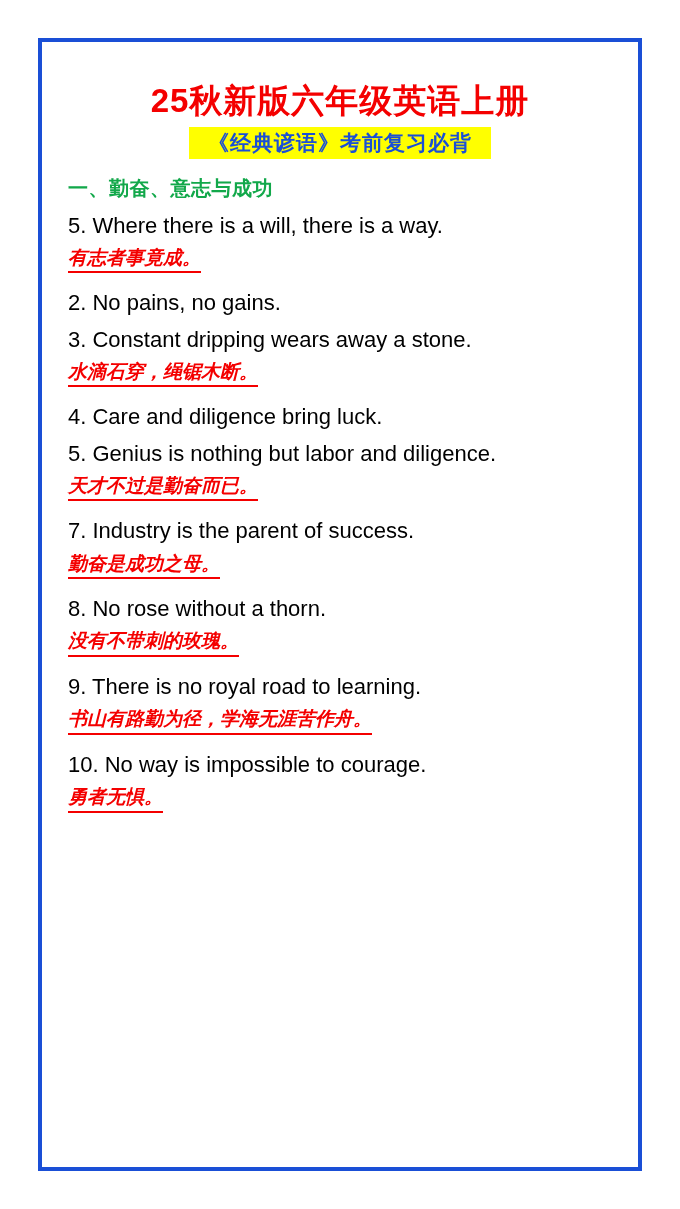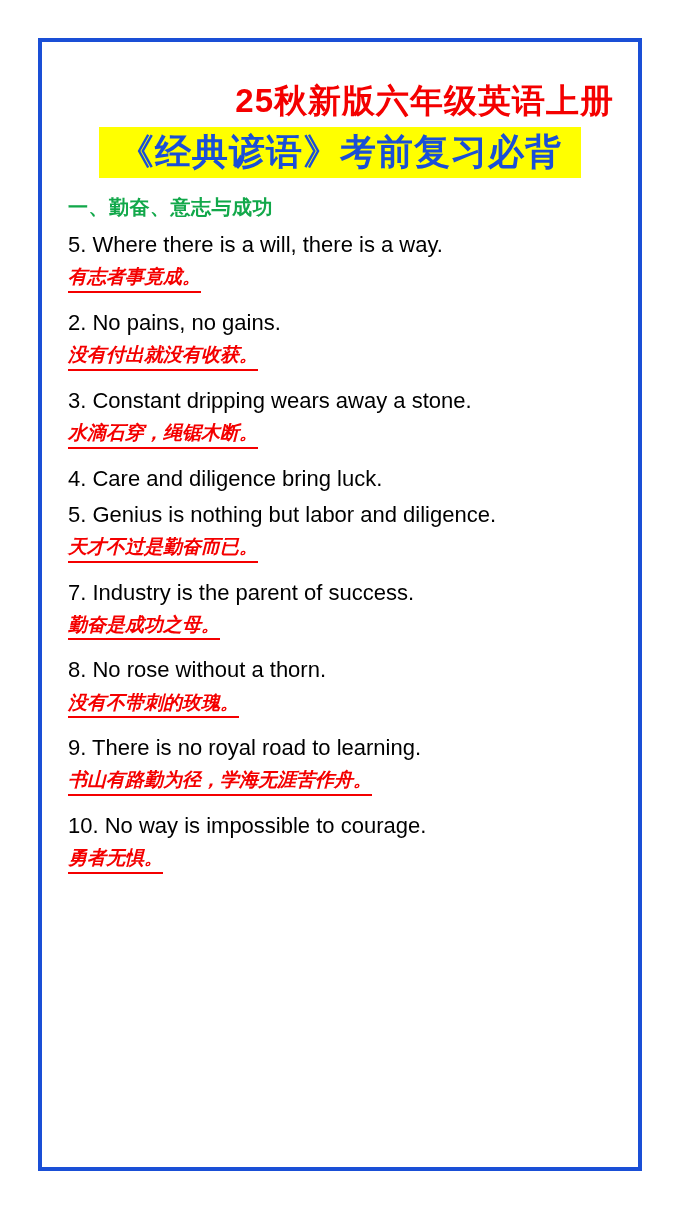--- a/index.html
+++ b/index.html
@@ -28,39 +28,39 @@
     right: 38px;
     bottom: 38px;
     border: 4px solid #1a4fd6;
     box-sizing: border-box;
   }
   .content {
     position: relative;
     padding: 26px 34px 0 34px;
   }
   .title-1 {
-    text-align: right;
+    text-align: center;
     color: #f40000;
     font-weight: bold;
     font-size: 33px;
     letter-spacing: 1px;
     margin: 18px 0 6px 0;
     line-height: 1.25;
     white-space: nowrap;
   }
   .title-2-wrap {
     text-align: center;
     margin: 4px 0 16px 0;
   }
   .title-2 {
     display: inline-block;
     background: #ffff00;
     color: #1a4fd6;
     font-weight: bold;
-    font-size: 36px;
+    font-size: 21px;
     letter-spacing: 1px;
     line-height: 1.3;
     padding: 2px 19px;
     white-space: nowrap;
   }
   .section-head {
     color: #12a84a;
     font-weight: bold;
     font-size: 20px;
     margin: 16px 0 10px 2px;
@@ -105,23 +105,20 @@
 
     <div class="item">
       <div class="en-line">5. Where there is a will, there is a way.</div>
       <div class="cn-row">
         <span class="cn-line">有志者事竟成。</span>
       </div>
     </div>
 
     <div class="item">
       <div class="en-line">2. No pains, no gains.</div>
-      <div class="cn-row">
-        <span class="cn-line">没有付出就没有收获。</span>
-      </div>
     </div>
 
     <div class="item">
       <div class="en-line">3. Constant dripping wears away a stone.</div>
       <div class="cn-row">
         <span class="cn-line">水滴石穿，绳锯木断。</span>
       </div>
     </div>
 
     <div class="item">

